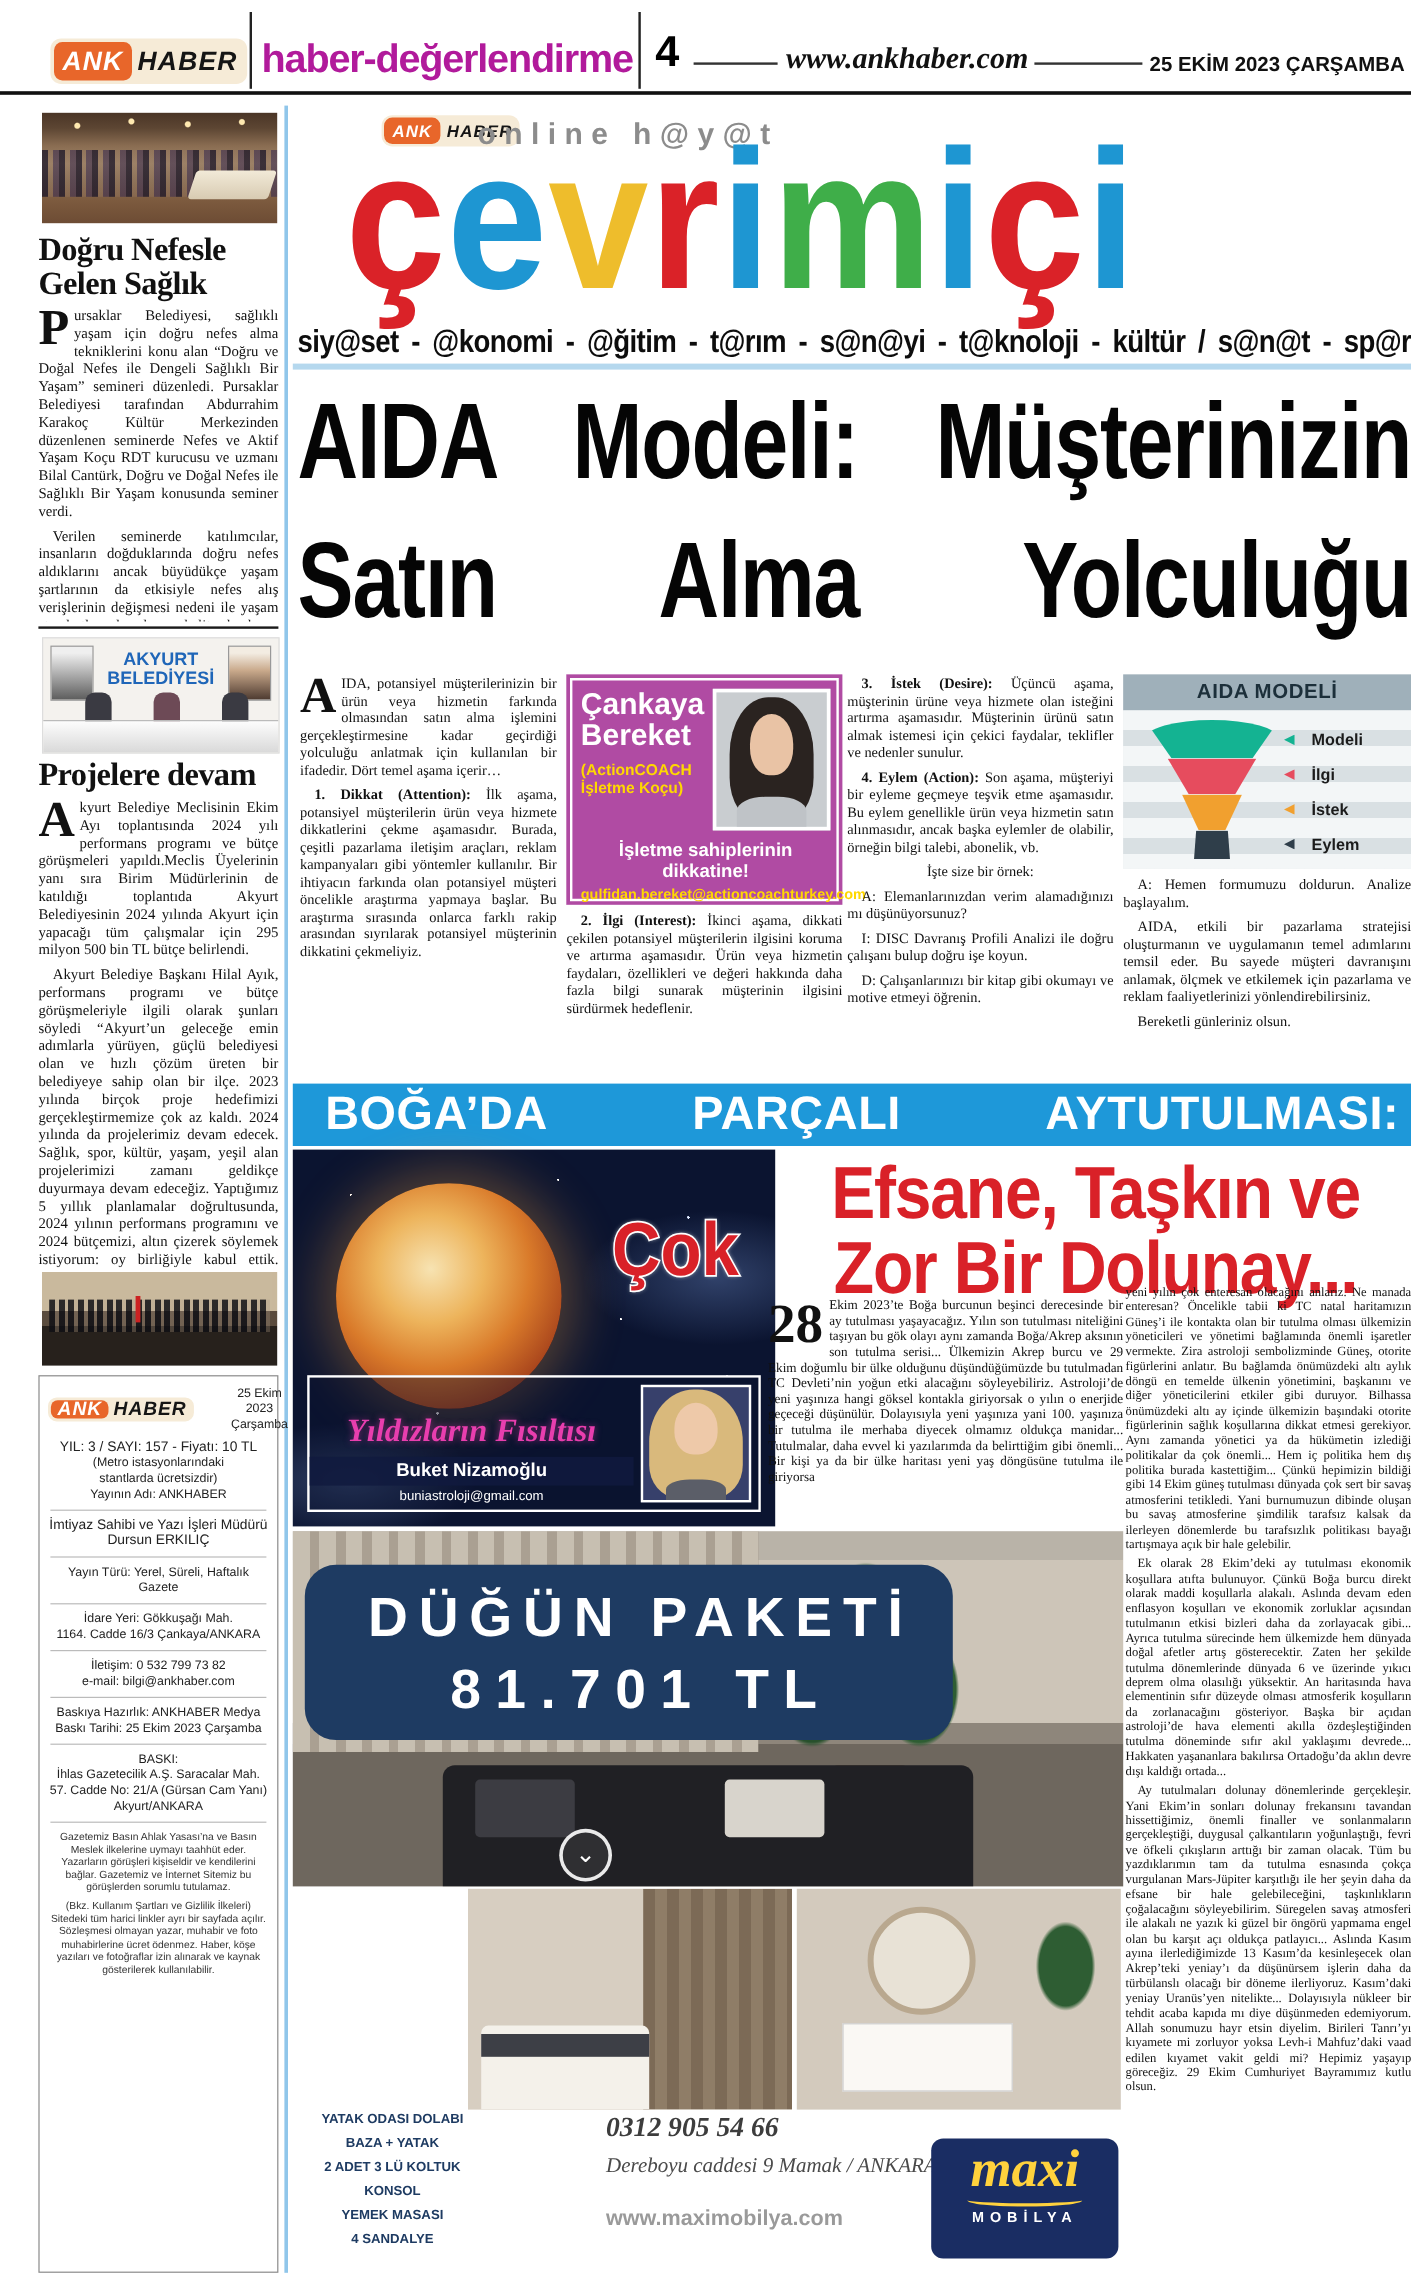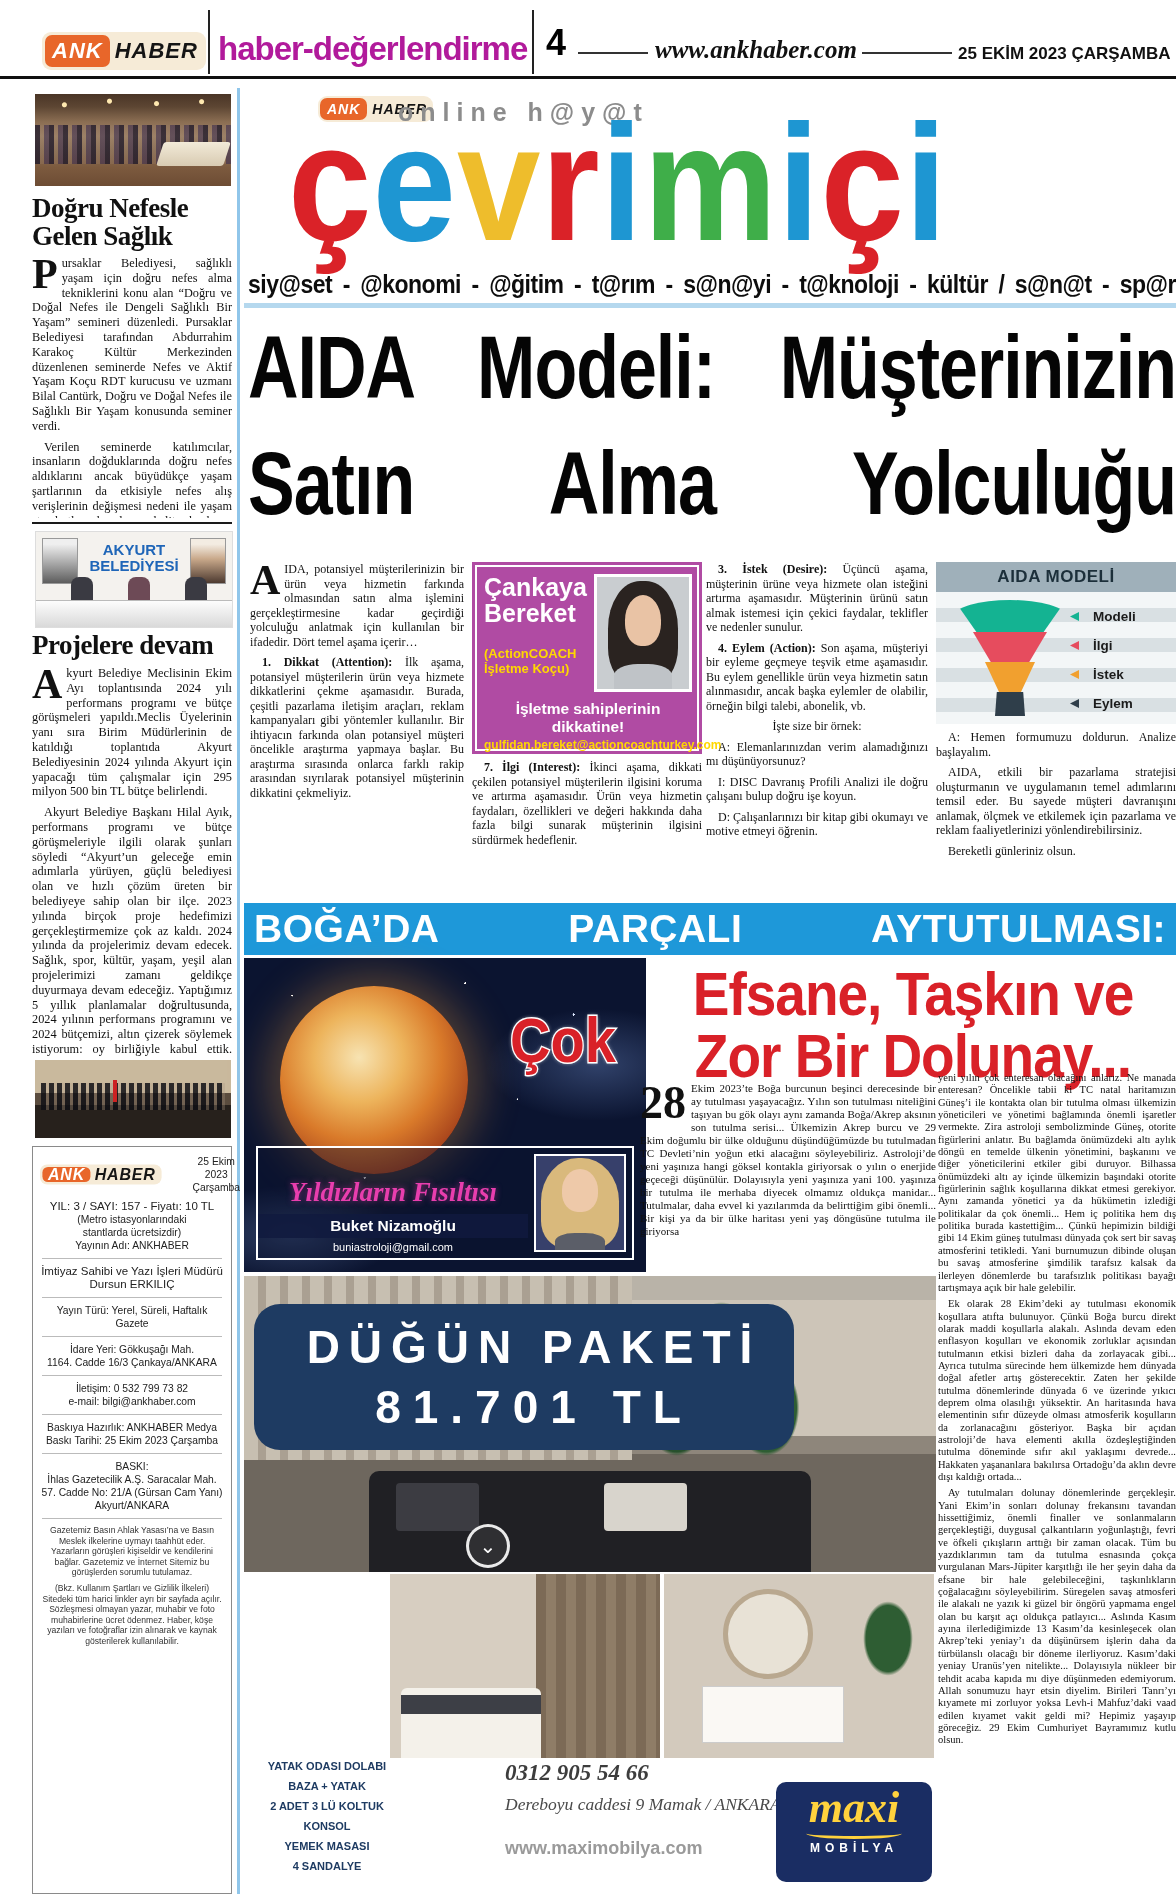--- a/index.html
+++ b/index.html
@@ -77,21 +77,21 @@
   
   .aida-h{left:248px;width:928px;font-size:70px;font-weight:900;color:#050505;letter-spacing:-1px;
     font-family:"Liberation Sans",sans-serif;transform:scaleY(1.28);transform-origin:top left;
     text-align:justify;text-align-last:justify;white-space:nowrap;}
   .col{font-size:12px;line-height:14.5px;overflow:hidden;}
   .authorbox{left:472px;top:562px;width:230px;height:192px;background:#b04ba3;box-sizing:border-box;
     box-shadow:inset 0 0 0 3px #b04ba3, inset 0 0 0 5px #fff;padding:12px 10px 8px 12px;
     font-family:"Liberation Sans",sans-serif;color:#fff;}
   .ab-top{display:flex;justify-content:space-between;}
   .ab-name{font-size:25px;line-height:26px;font-weight:bold;}
-  .ab-role{margin-top:20px;color:#ffd800;font-weight:bold;font-size:13px;line-height:15px;}
+  .ab-role{margin-top:8px;color:#ffd800;font-weight:bold;font-size:13px;line-height:15px;}
   .ab-photo{width:92px;height:112px;border:3px solid #fff;position:relative;background:#c9cdd0;overflow:hidden;}
   .avatar .hair{position:absolute;left:12%;top:4%;width:76%;height:92%;background:#2a2320;border-radius:46% 46% 36% 36%;}
   .avatar .face{position:absolute;left:30%;top:16%;width:40%;height:46%;background:#e9c3a5;border-radius:50% 50% 44% 44%;}
   .avatar .body{position:absolute;left:18%;bottom:-4%;width:64%;height:26%;background:#bfc3c7;border-radius:40% 40% 0 0;}
   .ab-notice{margin-top:8px;font-size:15.5px;font-weight:bold;text-align:center;}
   .ab-email{margin-top:2px;font-size:12px;font-weight:bold;color:#ffd800;text-align:center;}
   .funnelbox{left:936px;top:562px;width:240px;height:162px;background:#e9edef;
     font-family:"Liberation Sans",sans-serif;}
   .funnel-header{height:30px;background:#9fb0ba;color:#1c2f3a;font-weight:bold;font-size:17px;
     display:flex;align-items:center;justify-content:center;letter-spacing:.5px;}
@@ -104,21 +104,21 @@
   .fseg3{width:50px;height:30px;clip-path:polygon(0 0,100% 0,72% 100%,28% 100%);}
   .fseg4{width:30px;height:24px;clip-path:polygon(6% 0,94% 0,100% 100%,0 100%);}
   .funnel-legend{position:absolute;right:10px;top:10px;width:96px;}
   .leg-row{display:flex;align-items:center;height:29px;}
   .leg-marker{width:9px;height:9px;clip-path:polygon(0 50%,100% 0,100% 100%);margin-right:14px;}
   .leg-label{font-weight:bold;font-size:13.5px;color:#1b1b1b;}
 
   
   .boga-banner{left:244px;top:903px;width:932px;height:52px;background:#1e98d9;color:#fff;
     font-family:"Liberation Sans",sans-serif;font-weight:900;font-size:39px;box-sizing:border-box;
-    padding:4px 10px 0 10px;text-align:justify;text-align-last:justify;transform-origin:top left;letter-spacing:.5px;}
+    padding:4px 10px 0 27px;text-align:justify;text-align-last:justify;transform-origin:top left;letter-spacing:.5px;}
   .astro{left:244px;top:958px;width:402px;height:314px;background-color:#0b1430;
     background-image:radial-gradient(1.5px 1.5px at 12% 12%,#fff 50%,transparent 60%),
       radial-gradient(1.5px 1.5px at 55% 8%,#fff 50%,transparent 60%),
       radial-gradient(2px 2px at 82% 18%,#dfe9ff 50%,transparent 60%),
       radial-gradient(1.5px 1.5px at 68% 45%,#fff 50%,transparent 60%),
       radial-gradient(1.5px 1.5px at 90% 60%,#fff 50%,transparent 60%),
       radial-gradient(2px 2px at 30% 70%,#dfe9ff 50%,transparent 60%),
       radial-gradient(160px 80px at 88% 34%,rgba(110,140,200,.38),transparent 70%),
       radial-gradient(150px 70px at 12% 88%,rgba(120,150,205,.34),transparent 70%);}
   .moon{position:absolute;left:36px;top:28px;width:188px;height:188px;border-radius:50%;
@@ -329,21 +329,21 @@
       <div class="ab-photo avatar">
         <div class="hair"></div>
           <div class="face"></div>
           <div class="body"></div>
       </div>
     </div>
     <div class="ab-notice">İşletme sahiplerinin dikkatine!</div>
     <div class="ab-email">gulfidan.bereket@actioncoachturkey.com</div>
   </div>
   <div class="abs col just" style="left:472px;top:760px;width:230px;height:138px;">
-    <p style="text-indent:12px;"><b>7. İlgi (Interest):</b><span> İkinci aşama, dikkati çekilen potansiyel müşterilerin ilgisini koruma ve artırma aşamasıdır. Ürün veya hizmetin faydaları, özellikleri ve değeri hakkında daha fazla bilgi sunarak müşterinin ilgisini sürdürmek hedeflenir.</span></p>
+    <p style="text-indent:12px;"><b>2. İlgi (Interest):</b><span> İkinci aşama, dikkati çekilen potansiyel müşterilerin ilgisini koruma ve artırma aşamasıdır. Ürün veya hizmetin faydaları, özellikleri ve değeri hakkında daha fazla bilgi sunarak müşterinin ilgisini sürdürmek hedeflenir.</span></p>
   </div>
 
   <div class="abs col just" style="left:706px;top:562px;width:222px;height:338px;">
     <p style="text-indent:12px;"><b>3. İstek (Desire):</b><span> Üçüncü aşama, müşterinin ürüne veya hizmete olan isteğini artırma aşamasıdır. Müşterinin ürünü satın almak istemesi için çekici faydalar, teklifler ve nedenler sunulur.</span></p>
     <p style="text-indent:12px;"><b>4. Eylem (Action):</b><span> Son aşama, müşteriyi bir eyleme geçmeye teşvik etme aşamasıdır. Bu eylem genellikle ürün veya hizmetin satın alınmasıdır, ancak başka eylemler de olabilir, örneğin bilgi talebi, abonelik, vb.</span></p>
     <p style="text-align:center;">İşte size bir örnek:</p>
     <p style="text-indent:12px;">A: Elemanlarınızdan verim alamadığınızı mı düşünüyorsunuz?</p>
     <p style="text-indent:12px;">I: DISC Davranış Profili Analizi ile doğru çalışanı bulup doğru işe koyun.</p>
     <p style="text-indent:12px;">D: Çalışanlarınızı bir kitap gibi okumayı ve motive etmeyi öğrenin.</p>
   </div>

